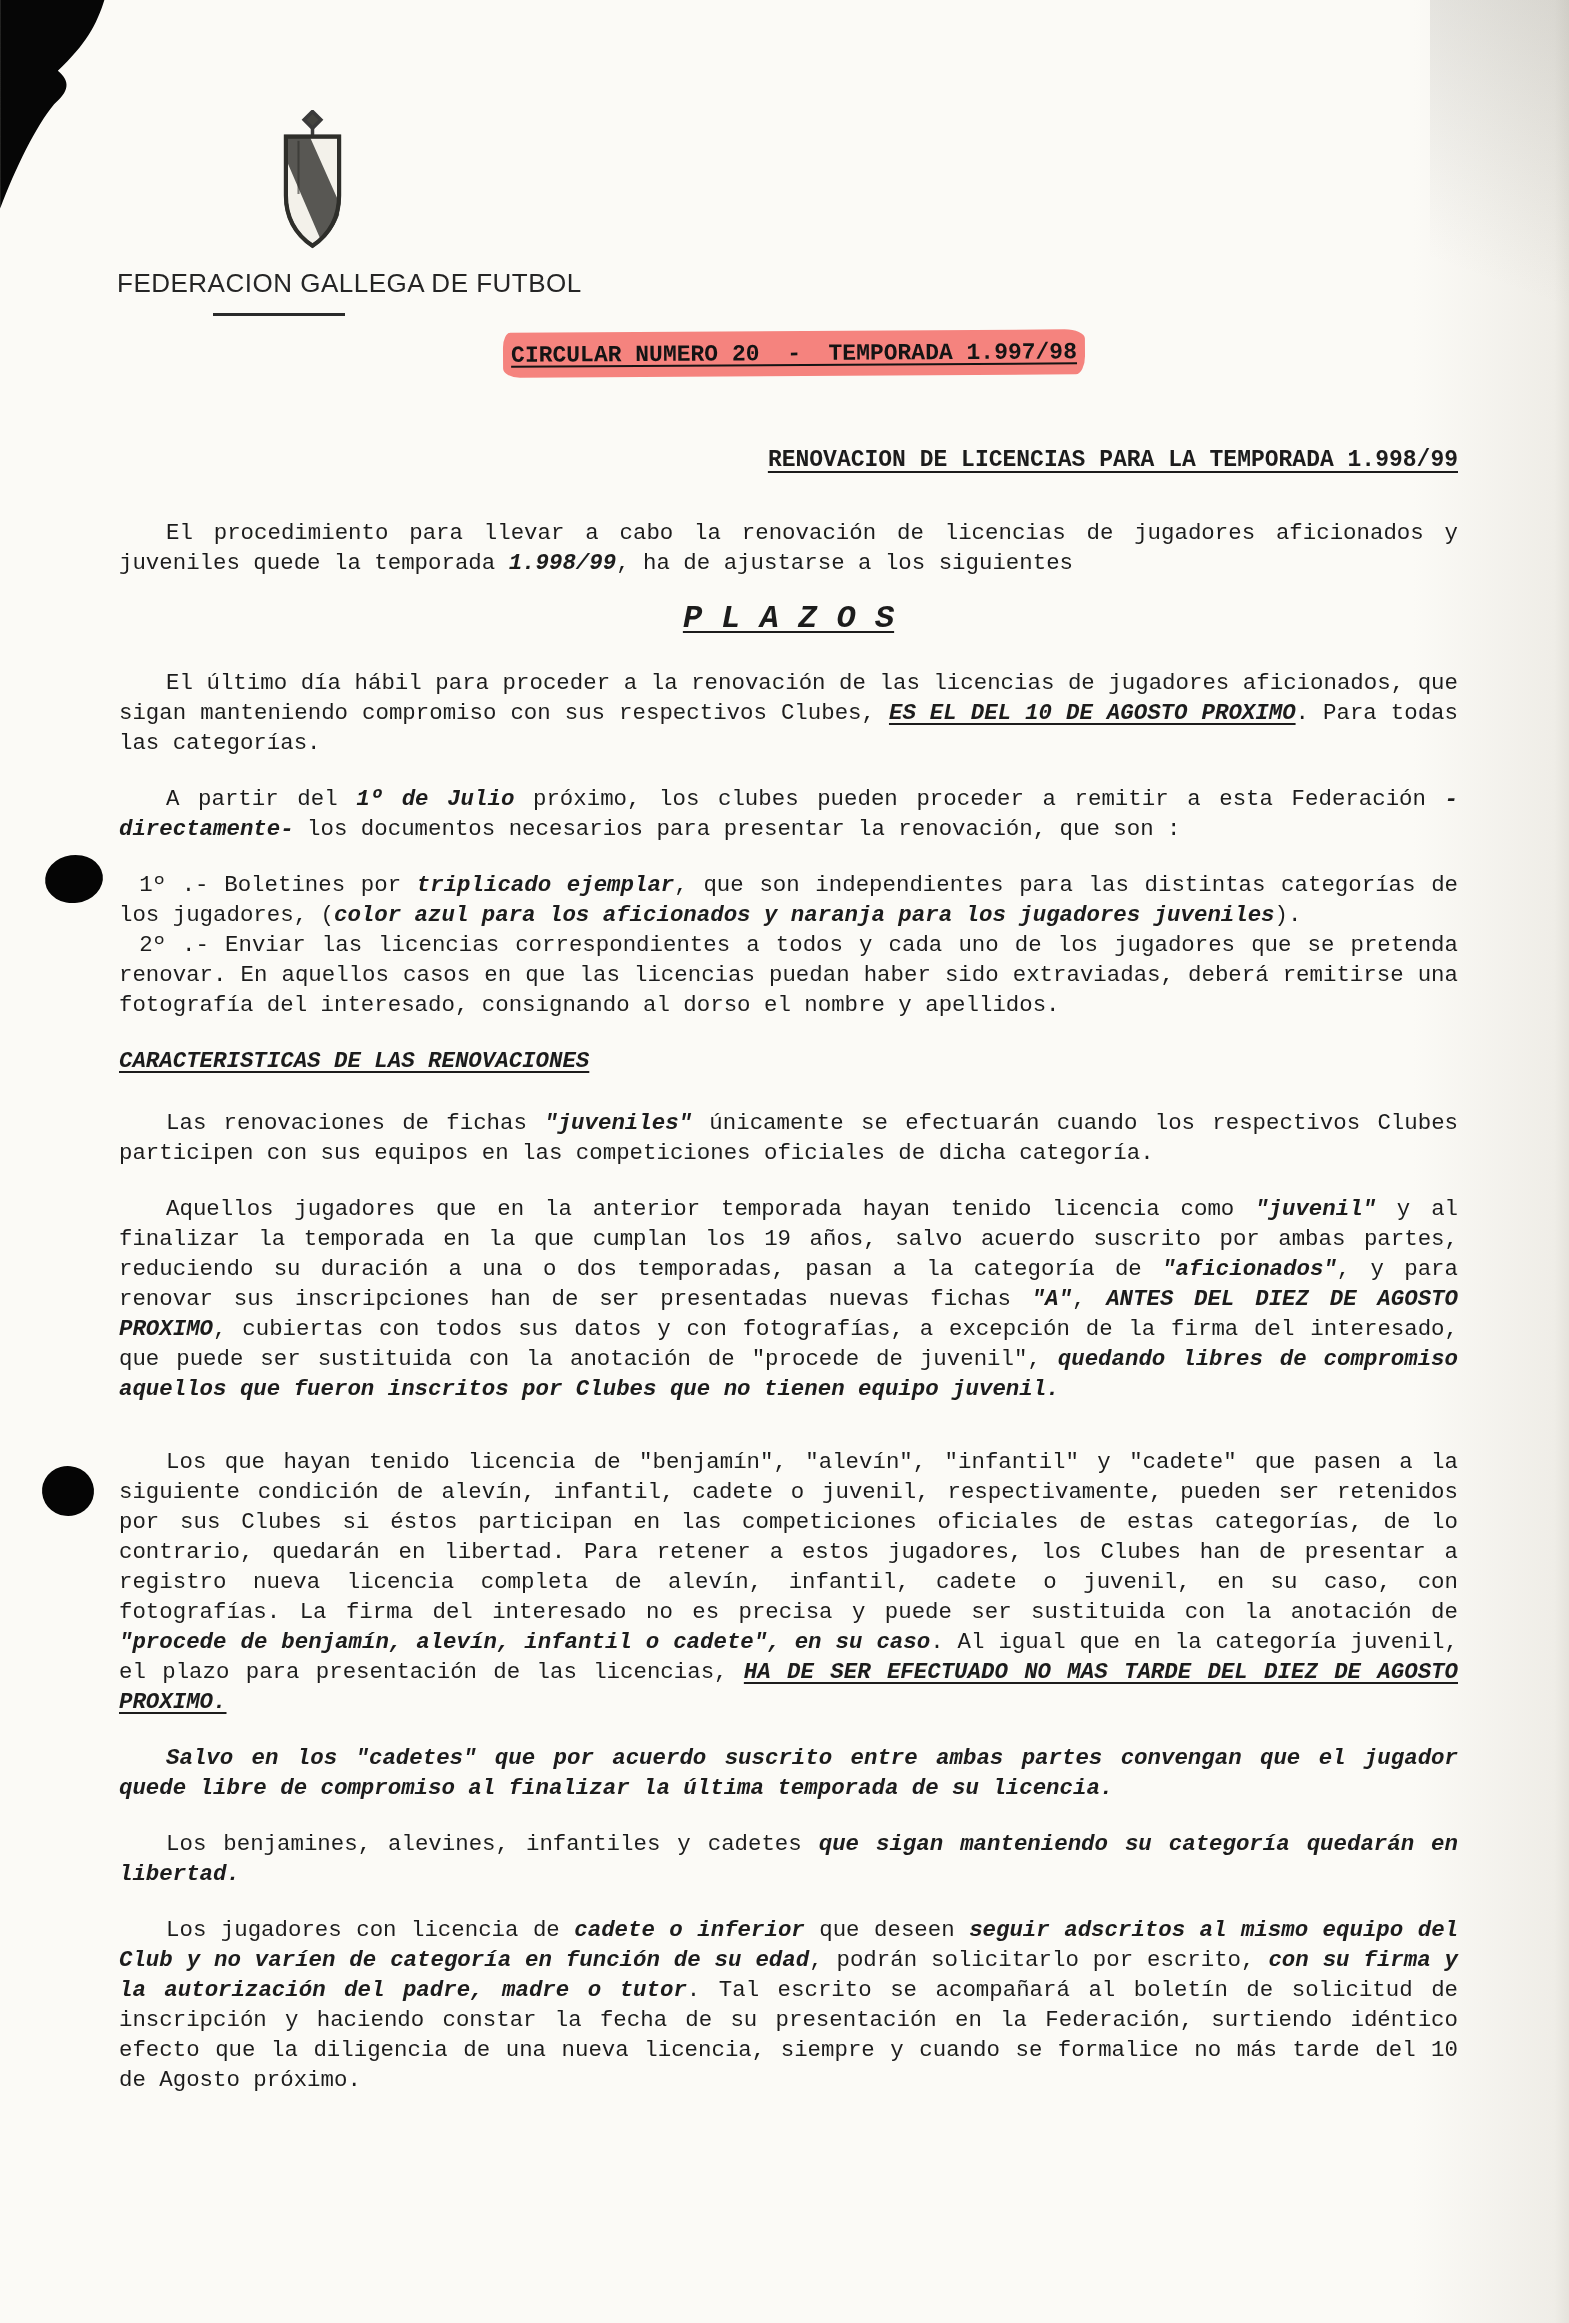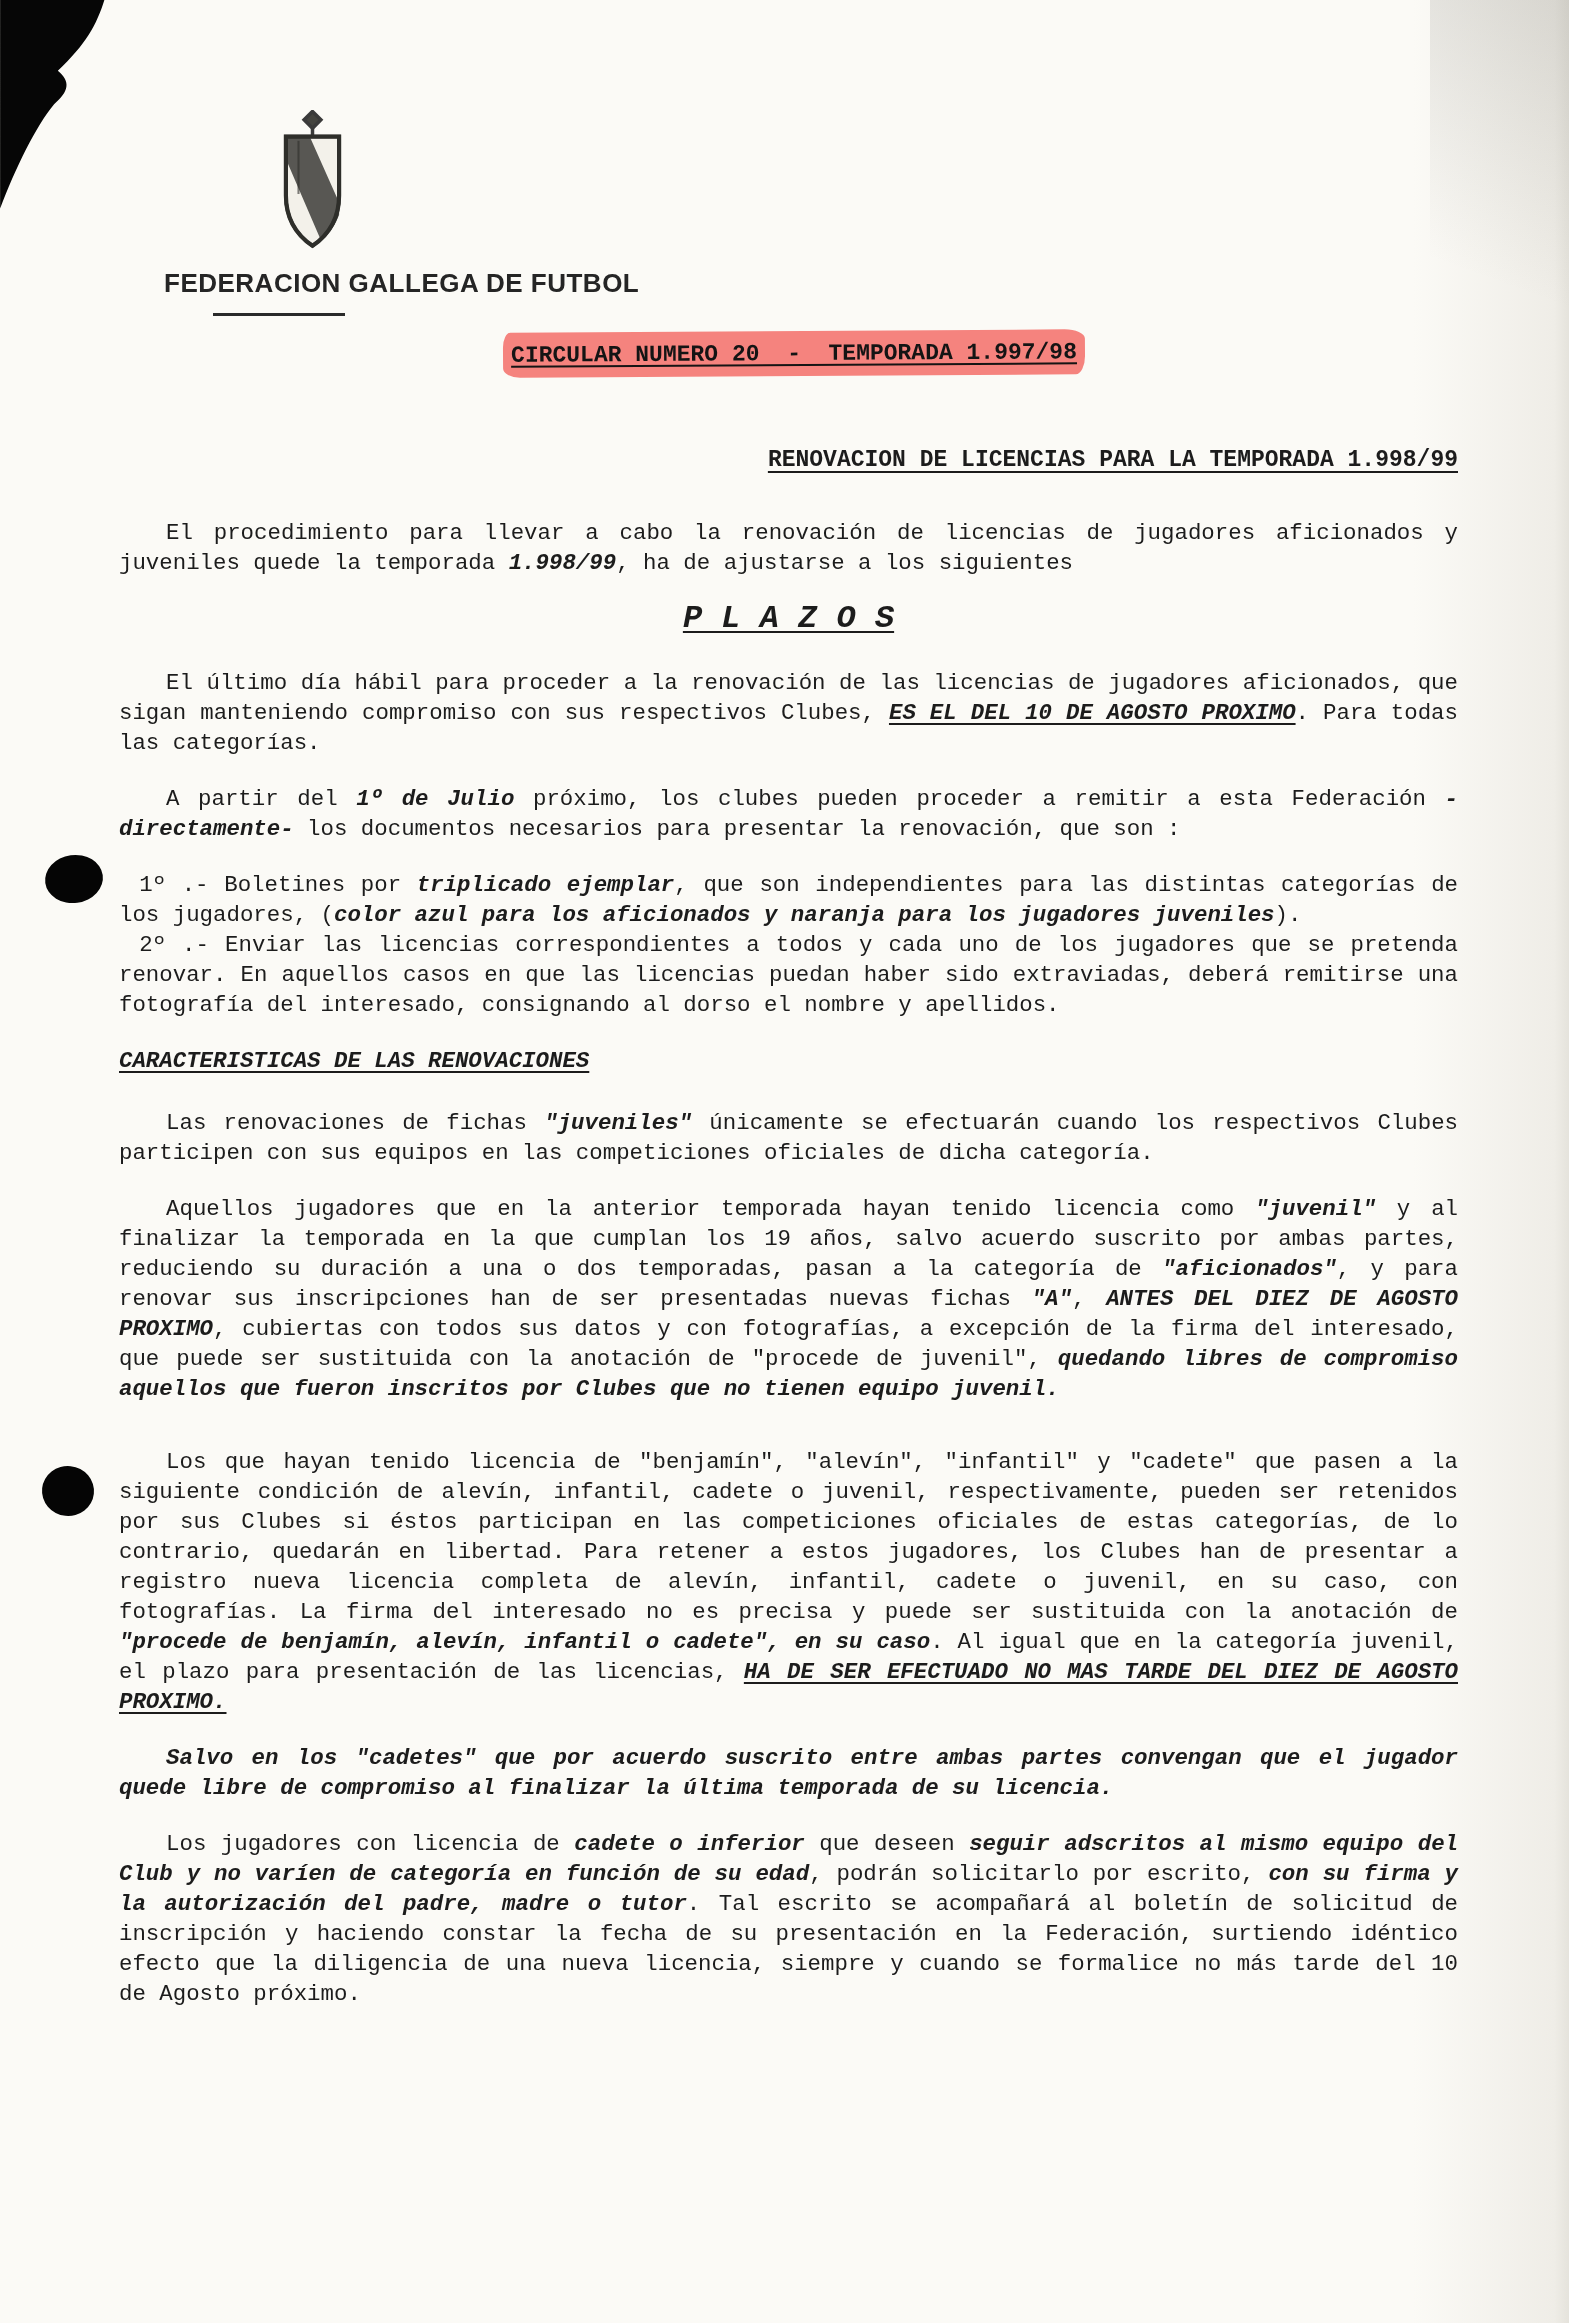--- a/index.html
+++ b/index.html
@@ -17,23 +17,22 @@
     background:linear-gradient(200deg,rgba(110,108,100,0.18),rgba(110,108,100,0) 70%);
     pointer-events:none;}
   .torn-corner{position:absolute;left:0;top:0;width:205px;height:242px;}
   .hole-punch{position:absolute;background:#050505;border-radius:50%;}
   .hp1{left:45px;top:855px;width:58px;height:48px;transform:rotate(-8deg);}
   .hp2{left:42px;top:1466px;width:52px;height:50px;transform:rotate(6deg);}
   .crest{position:absolute;left:276px;top:110px;width:73px;height:140px;}
   .org-name{
     position:absolute;left:117px;top:268px;
     font-family:"Liberation Sans",sans-serif;
-    font-weight:bold;font-size:26px;letter-spacing:0.5px;color:#252525;
+    font-weight:normal;font-size:26px;letter-spacing:0.5px;color:#252525;
     white-space:pre;
-    margin-left:47px;
   }
   .org-underline{position:absolute;left:213px;top:313px;width:132px;height:2.8px;background:#2a2a2a;}
   .circular-highlight{
     position:absolute;left:503px;top:331px;width:582px;height:45px;
     background:#f5837e;
     border-radius:7.5px 20.5px 9.3px 17px / 15px 9.3px 18.6px 9.3px;
     transform:rotate(-0.35deg);
     display:flex;align-items:center;justify-content:center;
   }
   .circular-title{
@@ -100,17 +99,18 @@
       <div class="block s-heading-center"><span class="seg b u">P L A Z O S</span></div>
       <div class="block s-paragraph"><span class="seg">El último día hábil para proceder a la renovación de las licencias de jugadores aficionados, que sigan manteniendo compromiso con sus respectivos Clubes, </span><span class="seg b u">ES EL DEL 10 DE AGOSTO PROXIMO</span><span class="seg">. Para todas las categorías.</span></div>
       <div class="block s-paragraph"><span class="seg">A partir del </span><span class="seg b">1º de Julio</span><span class="seg"> próximo, los clubes pueden proceder a remitir a esta Federación </span><span class="seg b">-directamente-</span><span class="seg"> los documentos necesarios para presentar la renovación, que son :</span></div>
       <div class="block s-list-item"><span class="seg">1º .- Boletines por </span><span class="seg b">triplicado ejemplar</span><span class="seg">, que son independientes para las distintas categorías de los jugadores, (</span><span class="seg b">color azul para los aficionados y naranja para los jugadores juveniles</span><span class="seg">).</span></div>
       <div class="block s-list-item-end"><span class="seg">2º .- Enviar las licencias correspondientes a todos y cada uno de los jugadores que se pretenda renovar. En aquellos casos en que las licencias puedan haber sido extraviadas, deberá remitirse una fotografía del interesado, consignando al dorso el nombre y apellidos.</span></div>
       <div class="block s-heading-left"><span class="seg b u">CARACTERISTICAS DE LAS RENOVACIONES</span></div>
       <div class="block s-paragraph"><span class="seg">Las renovaciones de fichas </span><span class="seg b">"juveniles"</span><span class="seg"> únicamente se efectuarán cuando los respectivos Clubes participen con sus equipos en las competiciones oficiales de dicha categoría.</span></div>
       <div class="block s-paragraph-xgap"><span class="seg">Aquellos jugadores que en la anterior temporada hayan tenido licencia como </span><span class="seg b">"juvenil"</span><span class="seg"> y al finalizar la temporada en la que cumplan los 19 años, salvo acuerdo suscrito por ambas partes, reduciendo su duración a una o dos temporadas, pasan a la categoría de </span><span class="seg b">"aficionados"</span><span class="seg">, y para renovar sus inscripciones han de ser presentadas nuevas fichas </span><span class="seg b">"A"</span><span class="seg">, </span><span class="seg b">ANTES DEL DIEZ DE AGOSTO PROXIMO</span><span class="seg">, cubiertas con todos sus datos y con fotografías, a excepción de la firma del interesado, que puede ser sustituida con la anotación de "procede de juvenil", </span><span class="seg b">quedando libres de compromiso aquellos que fueron inscritos por Clubes que no tienen equipo juvenil.</span></div>
       <div class="block s-paragraph"><span class="seg">Los que hayan tenido licencia de "benjamín", "alevín", "infantil" y "cadete" que pasen a la siguiente condición de alevín, infantil, cadete o juvenil, respectivamente, pueden ser retenidos por sus Clubes si éstos participan en las competiciones oficiales de estas categorías, de lo contrario, quedarán en libertad. Para retener a estos jugadores, los Clubes han de presentar a registro nueva licencia completa de alevín, infantil, cadete o juvenil, en su caso, con fotografías. La firma del interesado no es precisa y puede ser sustituida con la anotación de </span><span class="seg b">"procede de benjamín, alevín, infantil o cadete", en su caso</span><span class="seg">. Al igual que en la categoría juvenil, el plazo para presentación de las licencias, </span><span class="seg b u">HA DE SER EFECTUADO NO MAS TARDE DEL DIEZ DE AGOSTO PROXIMO.</span></div>
       <div class="block s-paragraph"><span class="seg b">Salvo en los "cadetes" que por acuerdo suscrito entre ambas partes convengan que el jugador quede libre de compromiso al finalizar la última temporada de su licencia.</span></div>
+      <div class="block s-paragraph"><span class="seg">Los benjamines, alevines, infantiles y cadetes </span><span class="seg b">que sigan manteniendo su categoría quedarán en libertad.</span></div>
       <div class="block s-paragraph"><span class="seg">Los jugadores con licencia de </span><span class="seg b">cadete o inferior</span><span class="seg"> que deseen </span><span class="seg b">seguir adscritos al mismo equipo del Club y no varíen de categoría en función de su edad</span><span class="seg">, podrán solicitarlo por escrito, </span><span class="seg b">con su firma y la autorización del padre, madre o tutor</span><span class="seg">. Tal escrito se acompañará al boletín de solicitud de inscripción y haciendo constar la fecha de su presentación en la Federación, surtiendo idéntico efecto que la diligencia de una nueva licencia, siempre y cuando se formalice no más tarde del 10 de Agosto próximo.</span></div>
     </div>
 
 </div>
 
 
 </body></html>

